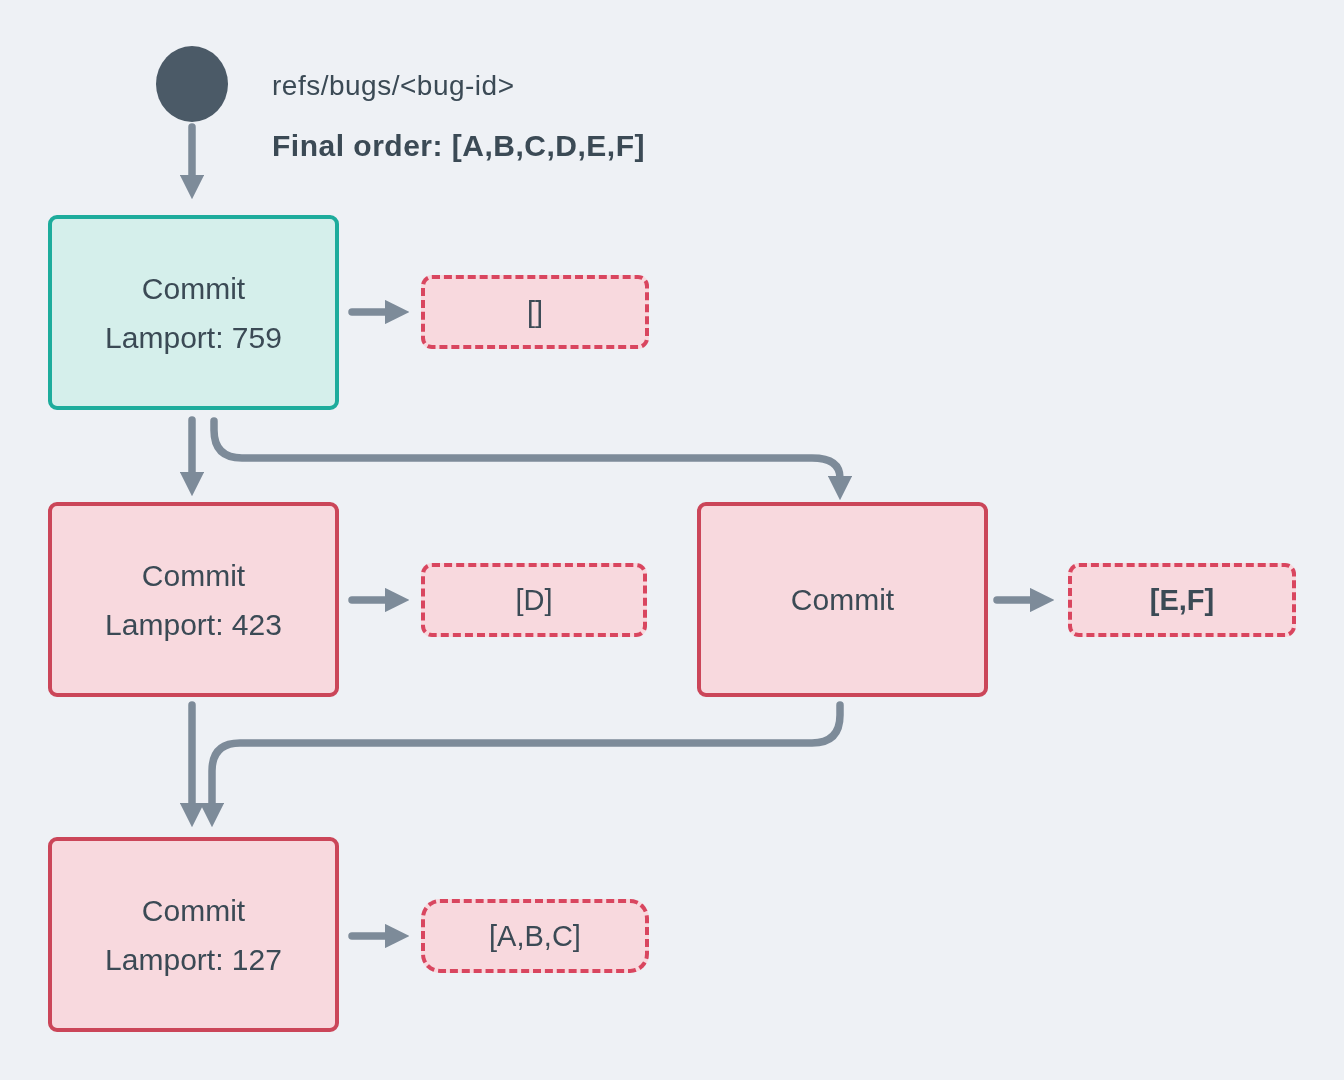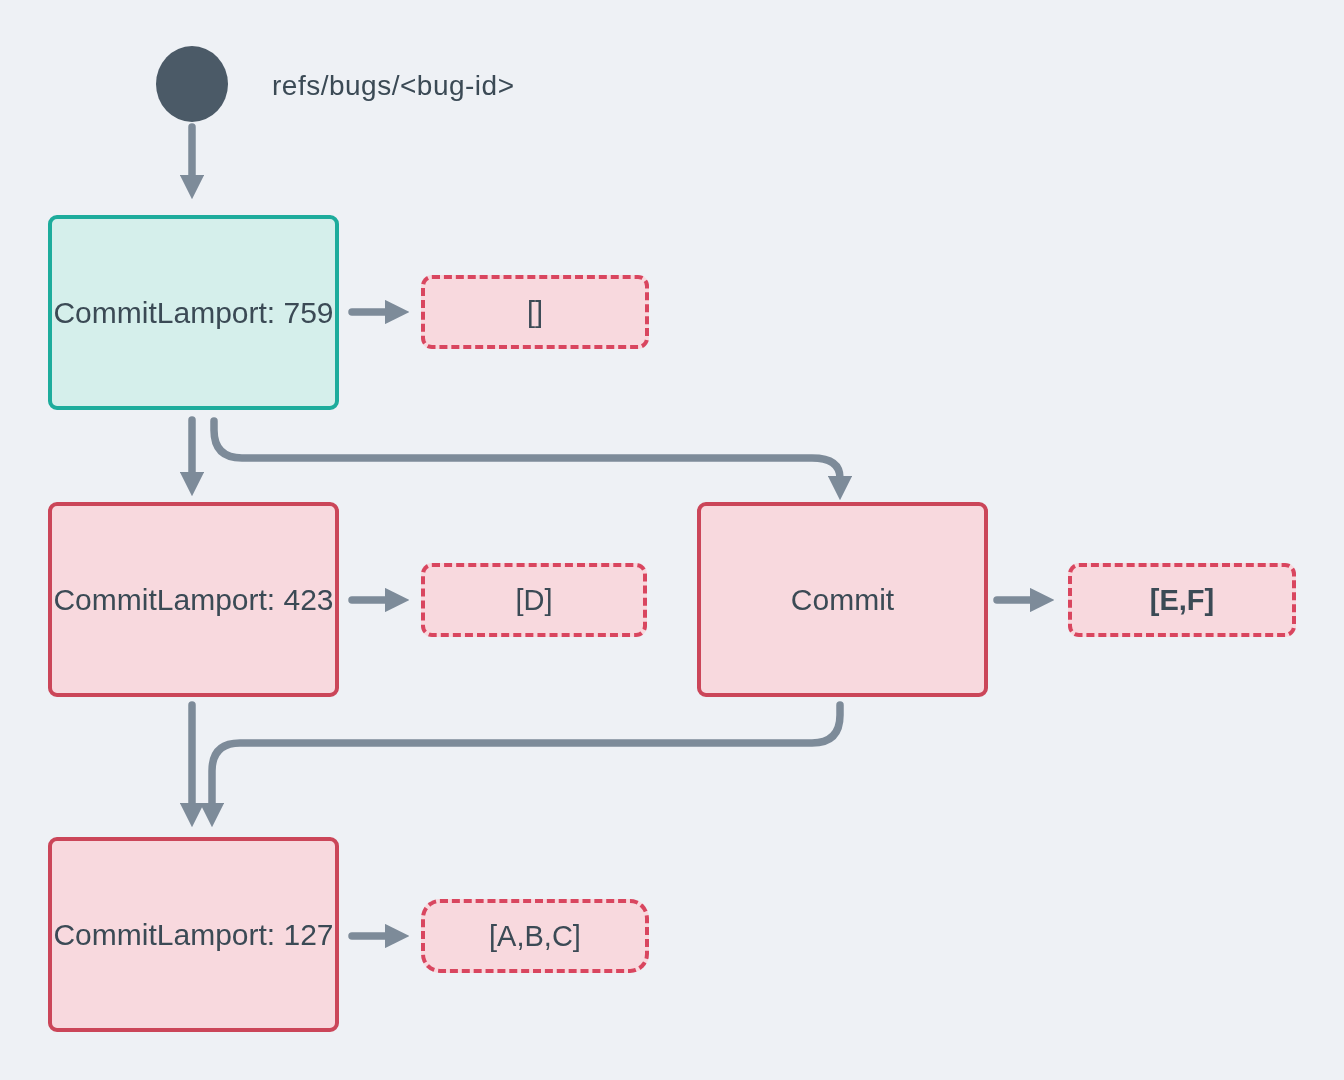--- a/index.html
+++ b/index.html
@@ -33,21 +33,21 @@
     position:absolute;left:272px;top:68px;height:36px;line-height:36px;
     font-size:28px;color:var(--text);letter-spacing:.5px;white-space:pre;
   }
   .final-order{
     position:absolute;left:272px;top:127px;height:38px;line-height:38px;
     font-size:30px;font-weight:bold;color:var(--text);letter-spacing:.5px;white-space:pre;
   }
 
   .commit-box{
     position:absolute;width:291px;height:195px;border-radius:9px;
-    display:flex;flex-direction:row;align-items:center;justify-content:center;
+    display:flex;flex-direction:column;align-items:center;justify-content:center;
     font-size:30px;line-height:49px;color:var(--text);text-align:center;
     background:var(--pink-fill);border:4px solid var(--red-border);
   }
   .commit-box.head{background:var(--teal-fill);border-color:var(--teal-border);}
   .commit-title,.commit-sub{white-space:pre;}
 
   .ops-box{
     position:absolute;height:74px;border-radius:11px;
     background:var(--pink-fill);border:4px dashed var(--red-dash);
     display:flex;align-items:center;justify-content:center;
@@ -82,20 +82,21 @@
       <path d="M352 600 H387" marker-end="url(#ah)"></path>
       <path d="M997 600 H1032" marker-end="url(#ah)"></path>
       <path d="M192 705 V805" marker-end="url(#ah)"></path>
       <path d="M840 705 V715 Q840 743 812 743 H240 Q212 743 212 771 V805" marker-end="url(#ah)"></path>
       <path d="M352 936 H387" marker-end="url(#ah)"></path>
     </g>
   </svg>
 
   <div class="ref-dot"></div>
   <div class="ref-label">refs/bugs/&lt;bug-id&gt;</div>
+  <div class="final-order">Final order: [A,B,C,D,E,F]</div>
 
   <div class="commit-box head box-a">
     <div class="commit-title">Commit</div>
     <div class="commit-sub">Lamport: 759</div>
   </div>
   <div class="ops-box ops-a">
     <span>[]</span>
   </div>
 
   <div class="commit-box box-b">

